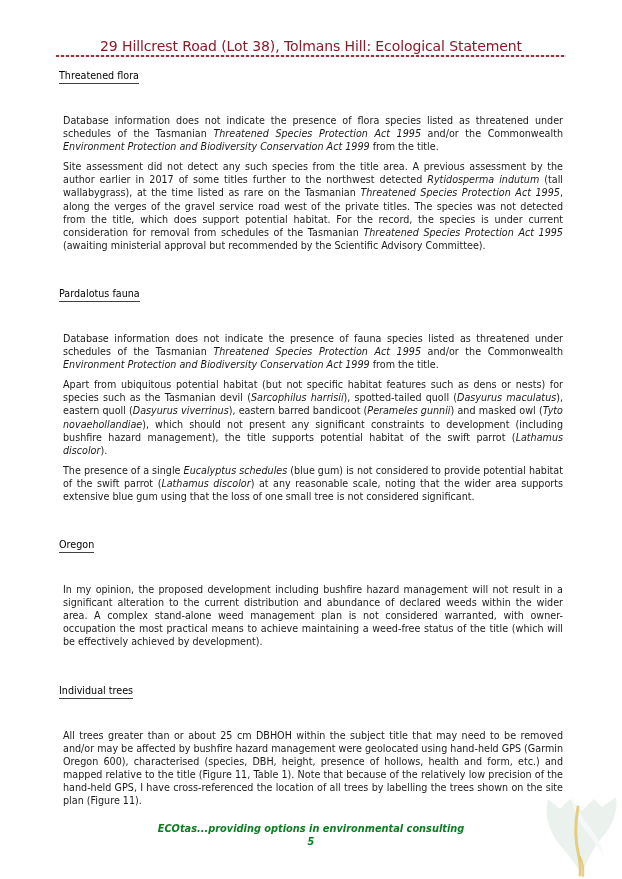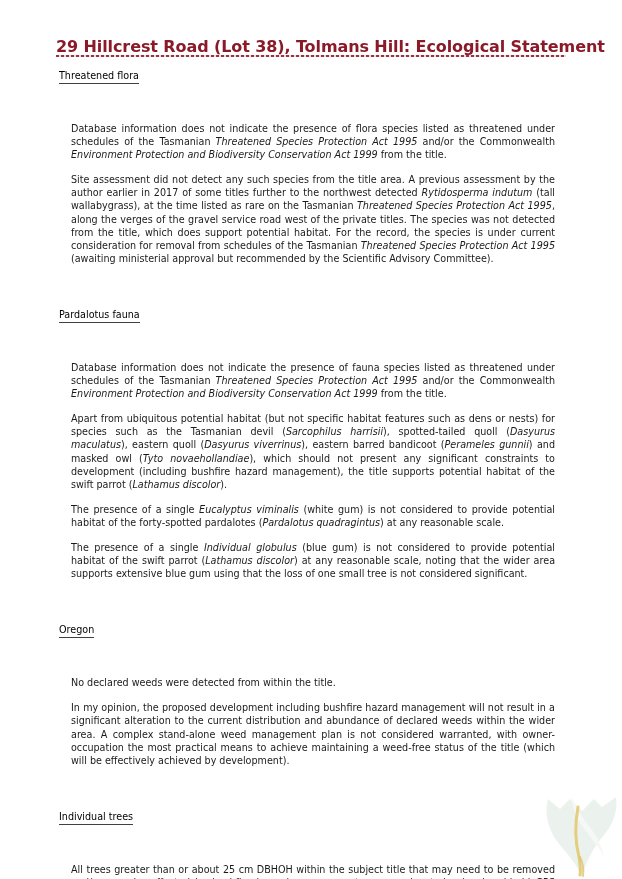--- a/index.html
+++ b/index.html
@@ -24,22 +24,22 @@
   
   .header {
     position: absolute;
     left: 56px;
     right: 56px;
     top: 40px;
     height: 22px;
   }
   .header-title {
     text-align: center;
-    font-size: 16px;
-    font-weight: bold;
+    font-size: 14px;
+    font-weight: normal;
     color: #8B1A29;
     letter-spacing: -0.1px;
     line-height: 13px;
     white-space: nowrap;
   }
   .header-rule {
     margin-top: 2px;
     height: 2px;
     width: 100%;
     background-image: repeating-linear-gradient(
@@ -64,21 +64,21 @@
     line-height: 13px;
     display: inline-block;
     border-bottom: 1px solid #404040;
     padding-bottom: 1px;
   }
   .section-wrap { margin: 0; padding: 0; }
 
   p.para {
     font-size: 9.6px;
     line-height: 13.1px;
-    margin: 12px;
+    margin: 4px;
     padding: 0;
     text-align: justify;
     text-justify: inter-word;
     color: #1a1a1a;
     hyphens: none;
   }
   p.para + p.para { margin-top: 7px; }
 
   .gap-after-heading { height: 26px; }
   .gap-before-heading { height: 26px; }
@@ -140,48 +140,50 @@
     </div>
 
     <div class="gap-before-heading"></div>
 
     <div class="section-wrap">
       <h2 class="section">Pardalotus fauna</h2>
       <div class="gap-after-heading"></div>
       <div>
           <p class="para"><span>Database information does not indicate the presence of fauna species listed as threatened under schedules of the Tasmanian </span><i>Threatened Species Protection Act 1995</i><span> and/or the Commonwealth </span><i>Environment Protection and Biodiversity Conservation Act 1999</i><span> from the title.</span></p>
           <p class="para"><span>Apart from ubiquitous potential habitat (but not specific habitat features such as dens or nests) for species such as the Tasmanian devil (</span><i>Sarcophilus harrisii</i><span>), spotted-tailed quoll (</span><i>Dasyurus maculatus</i><span>), eastern quoll (</span><i>Dasyurus viverrinus</i><span>), eastern barred bandicoot (</span><i>Perameles gunnii</i><span>) and masked owl (</span><i>Tyto novaehollandiae</i><span>), which should not present any significant constraints to development (including bushfire hazard management), the title supports potential habitat of the swift parrot (</span><i>Lathamus discolor</i><span>).</span></p>
-          <p class="para"><span>The presence of a single </span><i>Eucalyptus viminalis</i><span> (white gum) is not considered to provide potential habitat of the forty-spotted pardalotes (</span><i>Pardalotus quadragintus</i><span>) at any reasonable scale.</span></p>
-          <p class="para"><span>The presence of a single </span><i>Individual globulus</i><span> (blue gum) is not considered to provide potential habitat of the swift parrot (</span><i>Lathamus discolor</i><span>) at any reasonable scale, noting that the wider area supports extensive blue gum using that the loss of one small tree is not considered significant.</span></p>
+          <p class="para"><span>The presence of a single </span><i>Eucalyptus schedules</i><span> (blue gum) is not considered to provide potential habitat of the swift parrot (</span><i>Lathamus discolor</i><span>) at any reasonable scale, noting that the wider area supports extensive blue gum using that the loss of one small tree is not considered significant.</span></p>
         </div>
     </div>
 
     <div class="gap-before-heading"></div>
 
     <div class="section-wrap">
       <h2 class="section">Oregon</h2>
       <div class="gap-after-heading"></div>
       <div>
-          <p class="para"><span>No declared weeds were detected from within the title.</span></p>
           <p class="para"><span>In my opinion, the proposed development including bushfire hazard management will not result in a significant alteration to the current distribution and abundance of declared weeds within the wider area. A complex stand-alone weed management plan is not considered warranted, with owner-occupation the most practical means to achieve maintaining a weed-free status of the title (which will be effectively achieved by development).</span></p>
         </div>
     </div>
 
     <div class="gap-before-heading"></div>
 
     <div class="section-wrap">
       <h2 class="section">Individual trees</h2>
       <div class="gap-after-heading"></div>
       <div>
           <p class="para"><span>All trees greater than or about 25 cm DBHOH within the subject title that may need to be removed and/or may be affected by bushfire hazard management were geolocated using hand-held GPS (Garmin Oregon 600), characterised (species, DBH, height, presence of hollows, health and form, etc.) and mapped relative to the title (Figure 11, Table 1). Note that because of the relatively low precision of the hand-held GPS, I have cross-referenced the location of all trees by labelling the trees shown on the site plan (Figure 11).</span></p>
         </div>
     </div>
 
   </div>
 
+  <div class="footer">
+    <div class="footer-line1">ECOtas...providing options in environmental consulting</div>
+    <div class="footer-line2">5</div>
+  </div>
 
   <div class="corner-deco">
     <svg width="80" height="82" viewBox="0 0 80 82" xmlns="http://www.w3.org/2000/svg">
       <g opacity="0.55">
         <path d="M6 2 C 2 16, 6 34, 18 48 C 26 58, 34 66, 40 80 C 44 64, 52 50, 62 38 C 72 26, 76 12, 74 0 L 60 10 L 52 2 L 40 14 L 28 2 L 18 12 Z" fill="#dce8e1"></path>
         <path d="M30 0 C 34 10, 40 20, 46 28 C 54 38, 60 48, 62 60 C 58 52, 50 42, 44 34 C 36 24, 30 12, 30 0 Z" fill="#eef4f1"></path>
       </g>
       <path d="M36 10 C 33 26, 33 44, 37 60 C 38 66, 39 72, 38 78" stroke="#e3c76a" stroke-width="3" fill="none" stroke-linecap="round" opacity="0.85"></path>
       <path d="M38 60 C 41 66, 42 72, 41 79" stroke="#ddbf5c" stroke-width="2" fill="none" stroke-linecap="round" opacity="0.7"></path>
     </svg>

